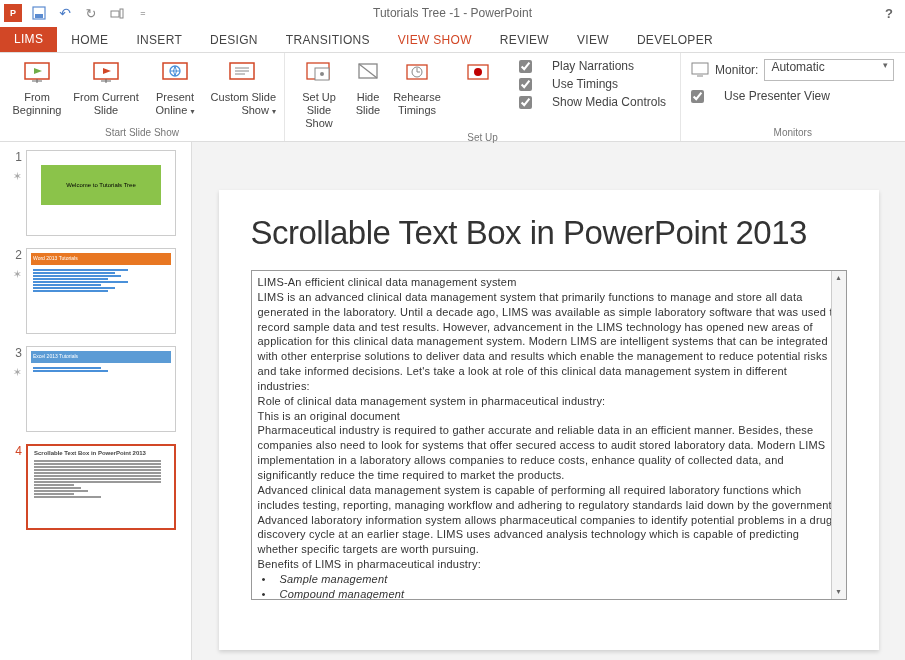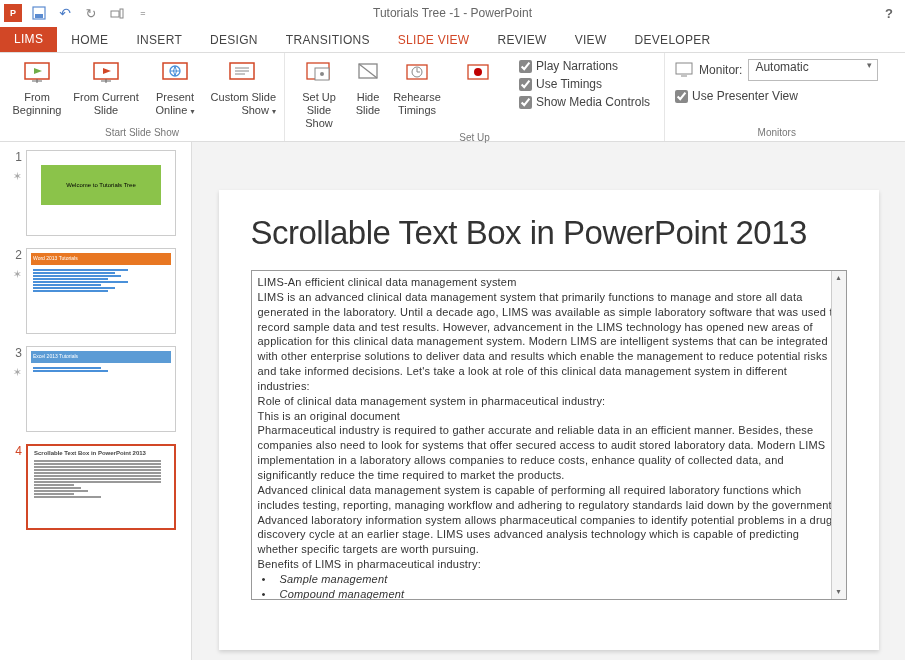--- a/index.html
+++ b/index.html
@@ -23,21 +23,21 @@
   .ribbon { height: 90px; border-top: 1px solid #ddd; border-bottom: 1px solid #ddd; background: #fff; display: flex; }
   .ribbon-group { display: flex; flex-direction: column; align-items: center; padding: 2px 6px 0; border-right: 1px solid #e6e6e6; position: relative; }
   .ribbon-group-body { display: flex; gap: 0; flex: 1; align-items: flex-start; }
   .ribbon-group-label { font-size: 10px; color: #777; padding: 2px 0 3px; width: 100%; text-align: center; }
   .ribbon-btn { display: flex; flex-direction: column; align-items: center; justify-content: flex-start; width: 62px; padding: 2px 2px 0; cursor: pointer; text-align: center; }
   .ribbon-btn .icon-wrap { width: 32px; height: 32px; display: flex; align-items: center; justify-content: center; color: #d24726; }
   .ribbon-btn .lbl { font-size: 11px; line-height: 13px; color: #444; margin-top: 2px; }
   .ribbon-btn .caret { font-size: 8px; color: #555; }
   .setup-group .ribbon-btn { width: 56px; }
   .checks { display: flex; flex-direction: column; gap: 4px; padding: 4px 8px 0 8px; }
-  .chk { display: flex; align-items: center; gap: 4px; font-size: 12px; color: #444; }
+  .chk { display: flex; align-items: center; gap: 20px; font-size: 12px; color: #444; }
   .chk input { width: 13px; height: 13px; accent-color: #888; }
   .monitors-group { padding: 6px 10px 0; }
   .mon-row { display: flex; align-items: center; gap: 6px; font-size: 12px; margin-bottom: 8px; height: 22px;}
   .mon-select { border: 1px solid #bbb; height: 22px; width: 130px; padding: 0 6px; background: #fff; display: flex; align-items: flex-start; justify-content: space-between; font-size: 12px; }
   
   
   .workspace { display: flex; height: 518px; }
   .thumb-panel { width: 192px; background: #fff; border-right: 1px solid #ddd; padding: 8px 4px; overflow: hidden; }
   .thumb-row { display: flex; gap: 4px; margin-bottom: 12px; }
   .thumb-num { width: 18px; text-align: right; font-size: 12px; color: #666; display: flex; flex-direction: column; align-items: flex-end; gap: 6px;}
@@ -92,21 +92,21 @@
   <div class="title-center">Tutorials Tree -1 - PowerPoint</div>
   <div class="title-right">?</div>
 </div>
 
 <div class="ribbon-tabs">
   <div class="ribbon-tab file">LIMS</div>
   <div class="ribbon-tab">HOME</div>
   <div class="ribbon-tab">INSERT</div>
   <div class="ribbon-tab">DESIGN</div>
   <div class="ribbon-tab">TRANSITIONS</div>
-  <div class="ribbon-tab active">SLIDE VIEW</div>
+  <div class="ribbon-tab active">VIEW SHOW</div>
   <div class="ribbon-tab">REVIEW</div>
   <div class="ribbon-tab">VIEW</div>
   <div class="ribbon-tab">DEVELOPER</div>
 </div>
 
 <div class="ribbon">
 
   <div class="ribbon-group">
     <div class="ribbon-group-body">
       <div class="ribbon-btn">

